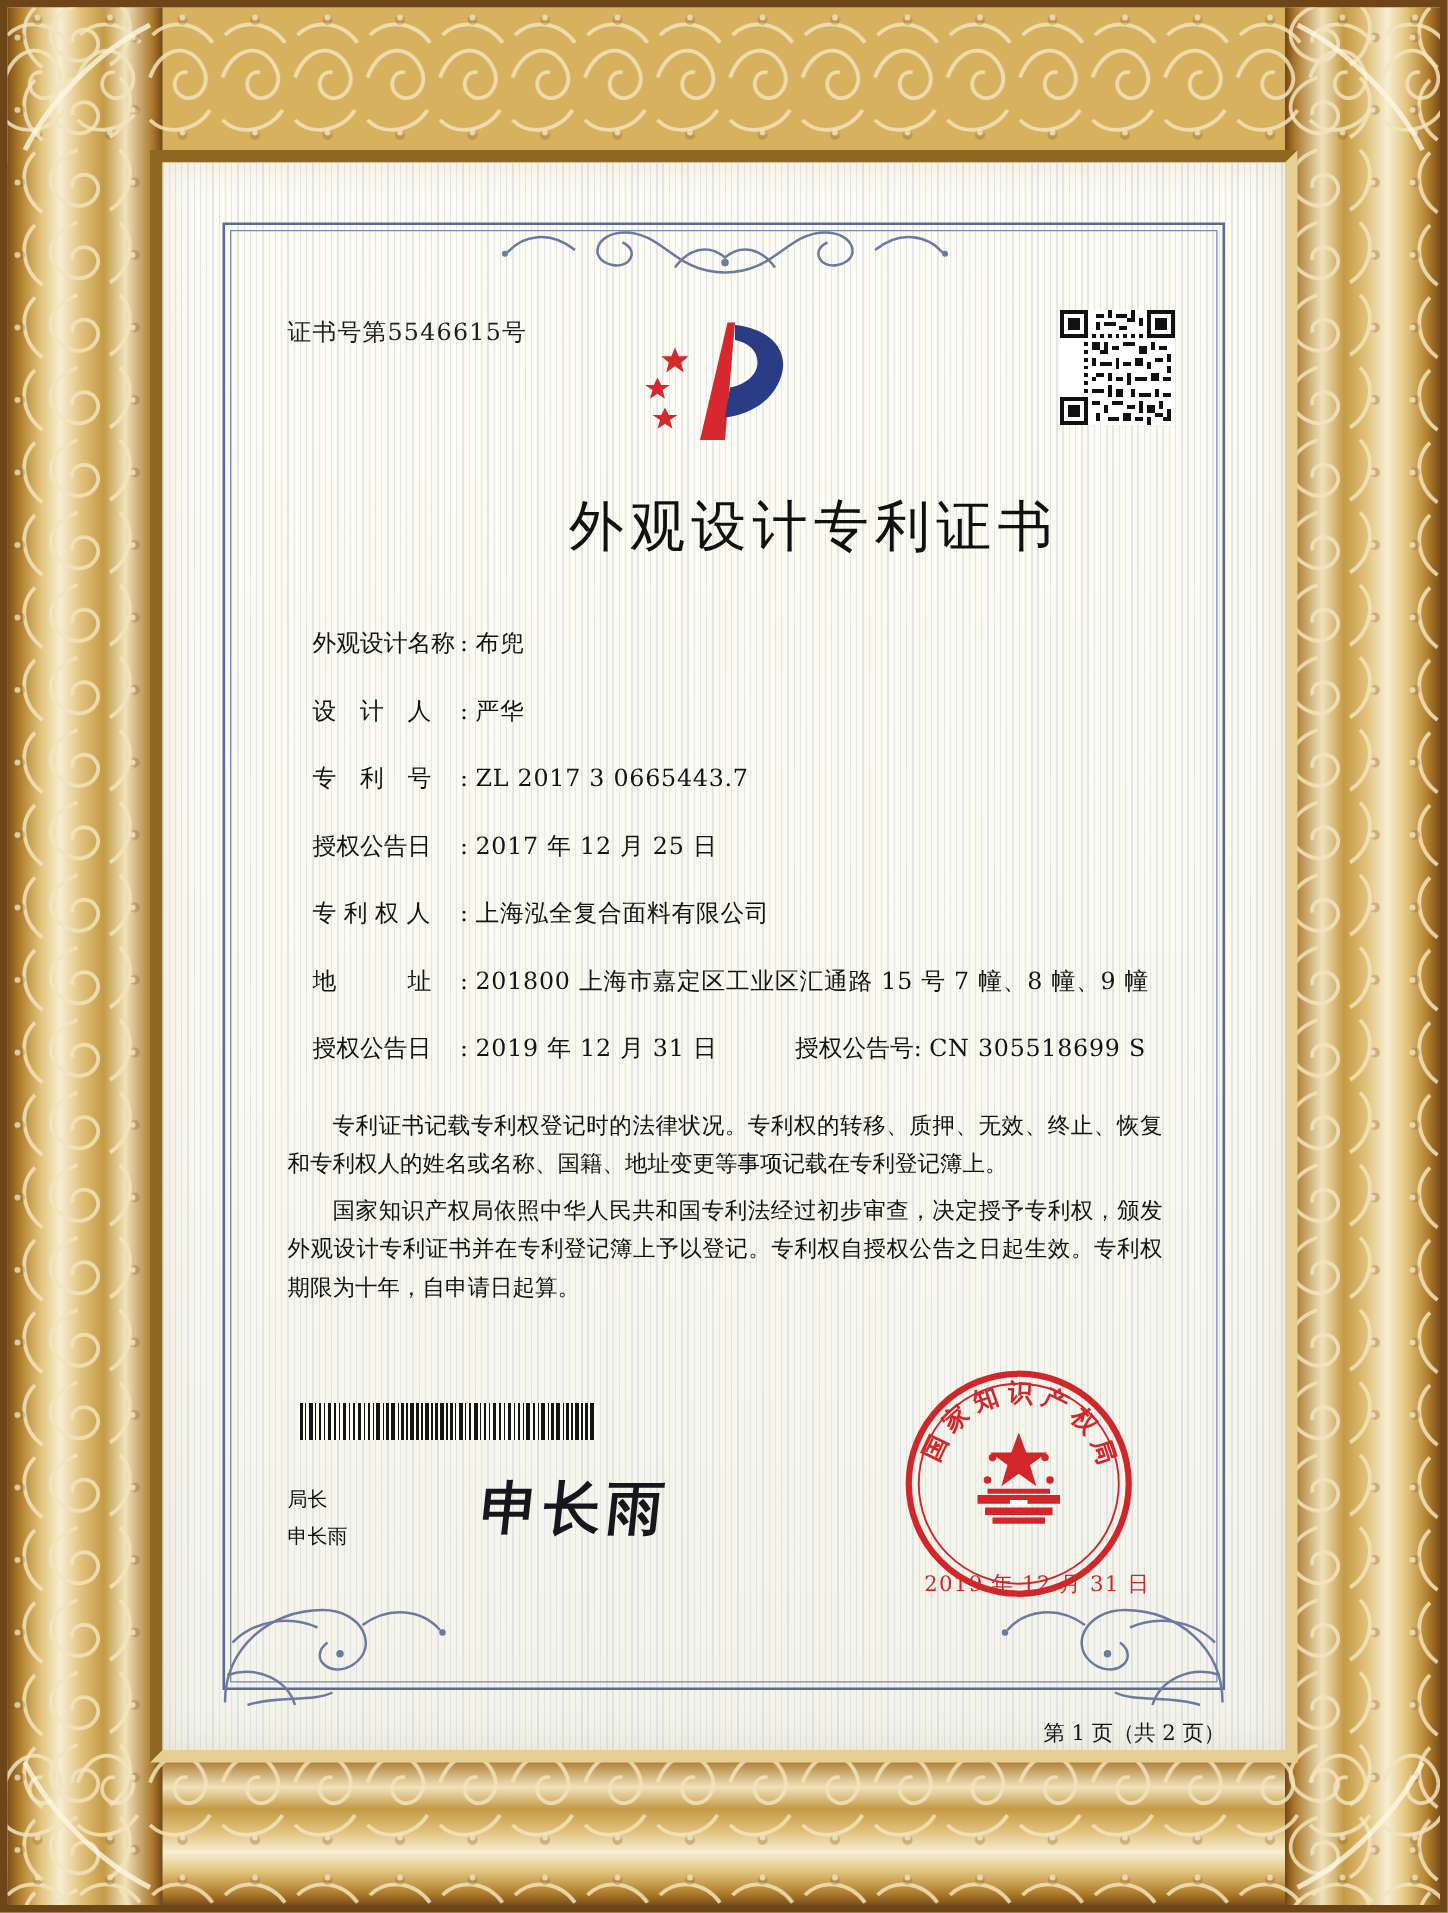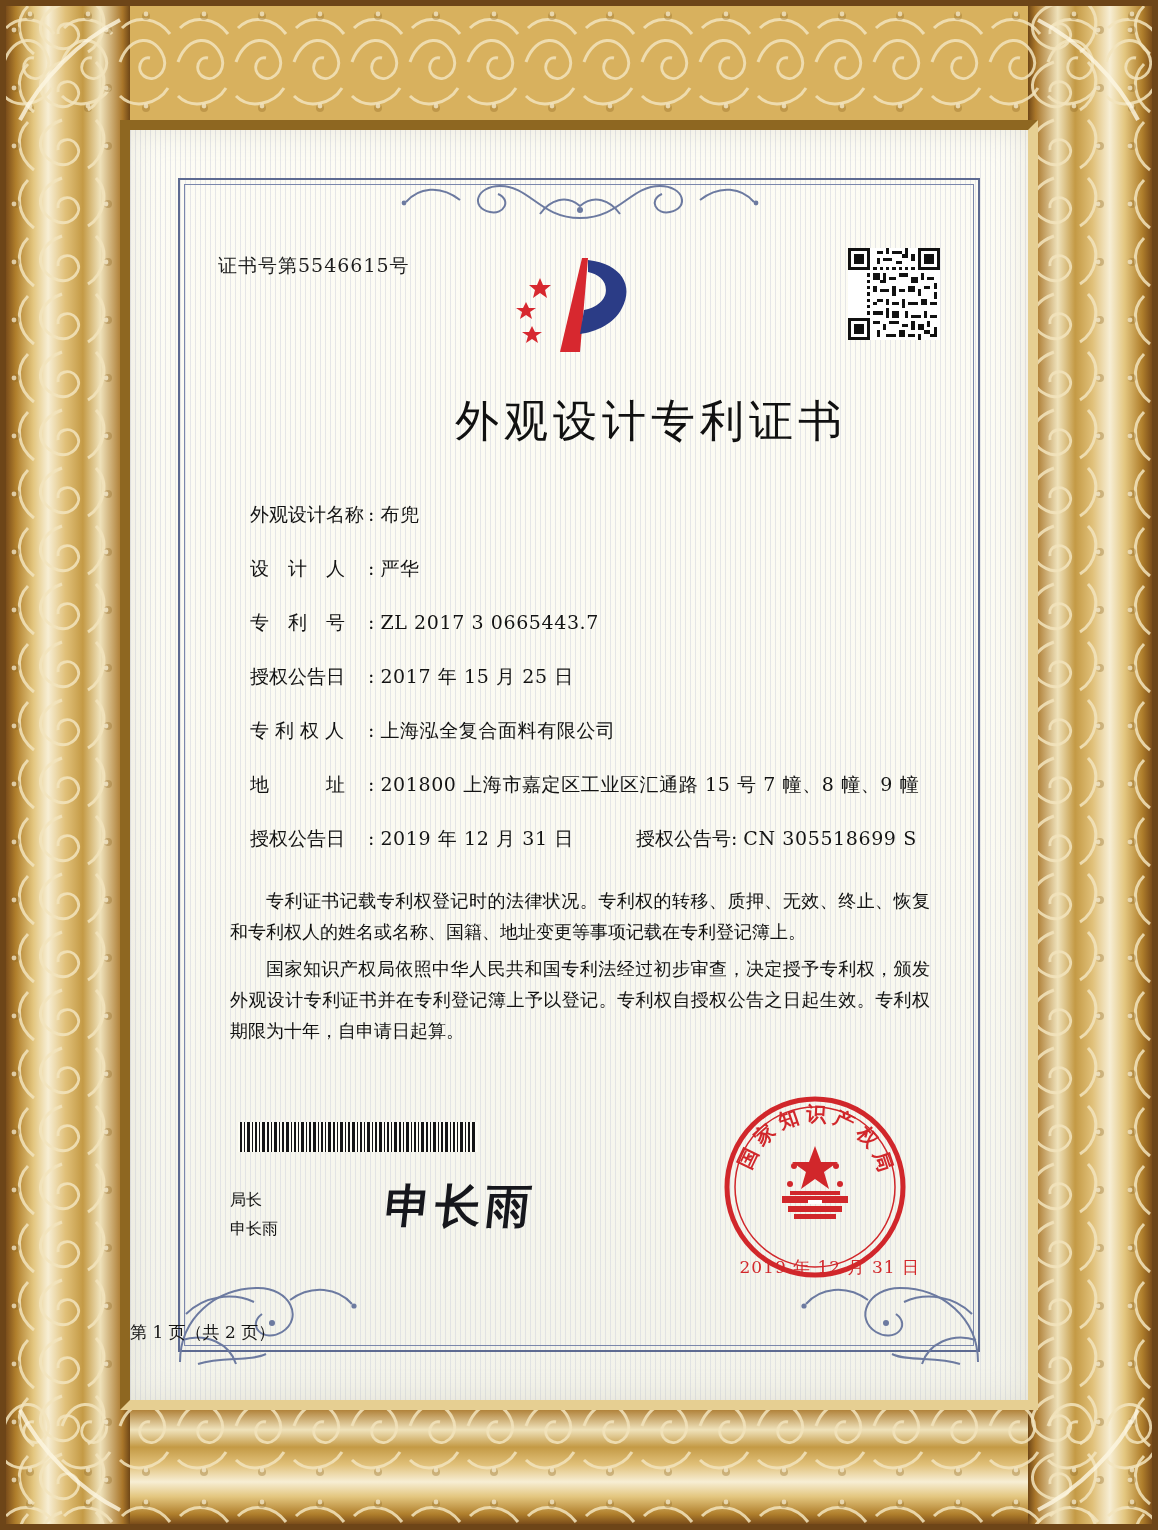--- a/index.html
+++ b/index.html
@@ -139,21 +139,21 @@
   .bl-flourish { position: absolute; left: 40px; bottom: 28px; width: 210px; height: 150px; }
   .br-flourish { position: absolute; right: 40px; bottom: 28px; width: 210px; height: 150px; transform: scaleX(-1); }
 
   .content {
     position: absolute;
     left: 0; top: 0; width: 898px; height: 1270px;
   }
 
   .cert-no {
     position: absolute;
-    left: 88px; top: 123px;
+    left: 100px; top: 123px;
     font-size: 19px;
     color: #1d1d1d;
     letter-spacing: 1px;
     font-family: "DejaVu Serif", serif;
   }
 
   .logo {
     position: absolute;
     left: 380px; top: 120px;
     width: 150px; height: 110px;
@@ -255,23 +255,23 @@
     position: absolute;
     right: 108px; top: 1126px;
     font-size: 17px;
     color: #d1272b;
     letter-spacing: 1px;
     font-family: "DejaVu Serif", serif;
   }
 
   .page-num {
     position: absolute;
-    left: 0; top: 1191px;
+    left: 0; top: 1245px;
     width: 850px;
-    text-align: left;
+    text-align: right;
     font-size: 17px;
     color: #131313;
     font-family: "DejaVu Serif", serif;
   }
 
   .footer-note {
     position: absolute;
     left: 0; top: 1255px;
     width: 898px;
     text-align: center;
@@ -512,21 +512,21 @@
 
         <div class="field-row">
           <span class="field-label">专　利　号</span>
           <span class="field-colon">:</span>
           <span class="field-value">ZL 2017 3 0665443.7</span>
         </div>
 
         <div class="field-row">
           <span class="field-label">授权公告日</span>
           <span class="field-colon">:</span>
-          <span class="field-value">2017 年 15 月 25 日</span>
+          <span class="field-value">2017 年 12 月 25 日</span>
         </div>
 
         <div class="field-row">
           <span class="field-label">专 利 权 人</span>
           <span class="field-colon">:</span>
           <span class="field-value">上海泓全复合面料有限公司</span>
         </div>
 
         <div class="field-row">
           <span class="field-label">地　　　址</span>

